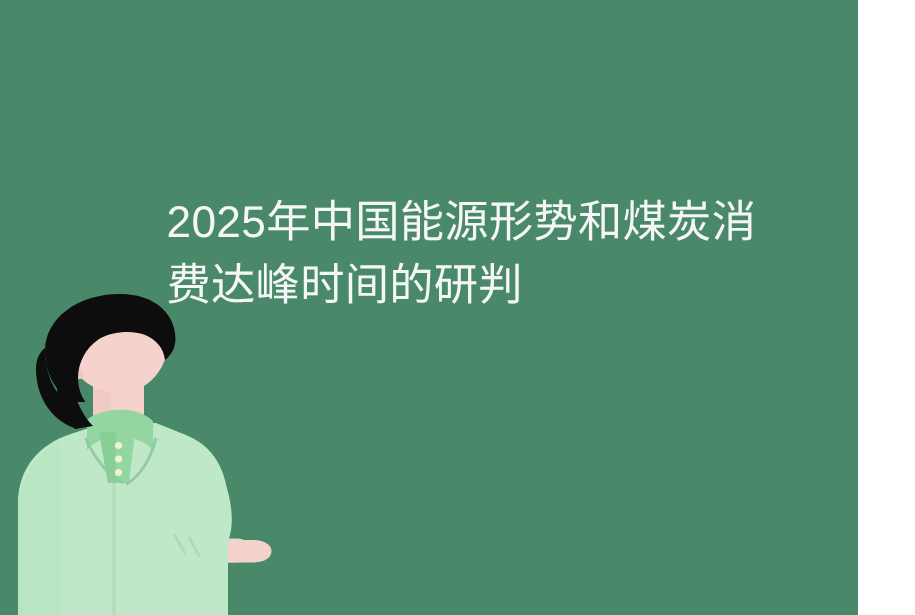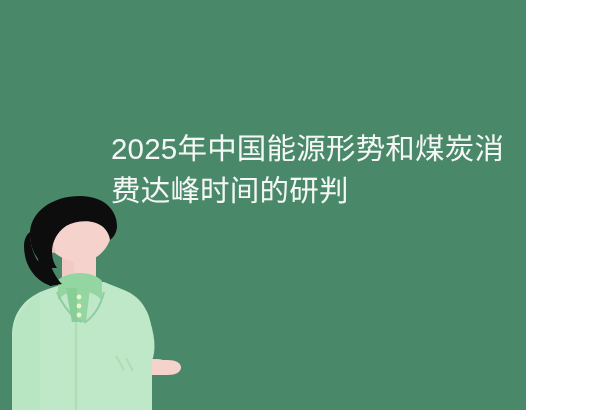--- a/index.html
+++ b/index.html
@@ -3,21 +3,21 @@
 <meta charset="utf-8">
 <title>article-cover-card</title>
 <style>
   html, body {
     margin: 0;
     padding: 0;
     background: #ffffff;
   }
   #card {
     position: relative;
-    width: 526px;
+    width: 572px;
     height: 410px;
     overflow: hidden;
     background: #498868;
     font-family: "Liberation Sans", "DejaVu Sans", sans-serif;
     -webkit-font-smoothing: antialiased;
   }
 
   
   #title {
     position: absolute;

